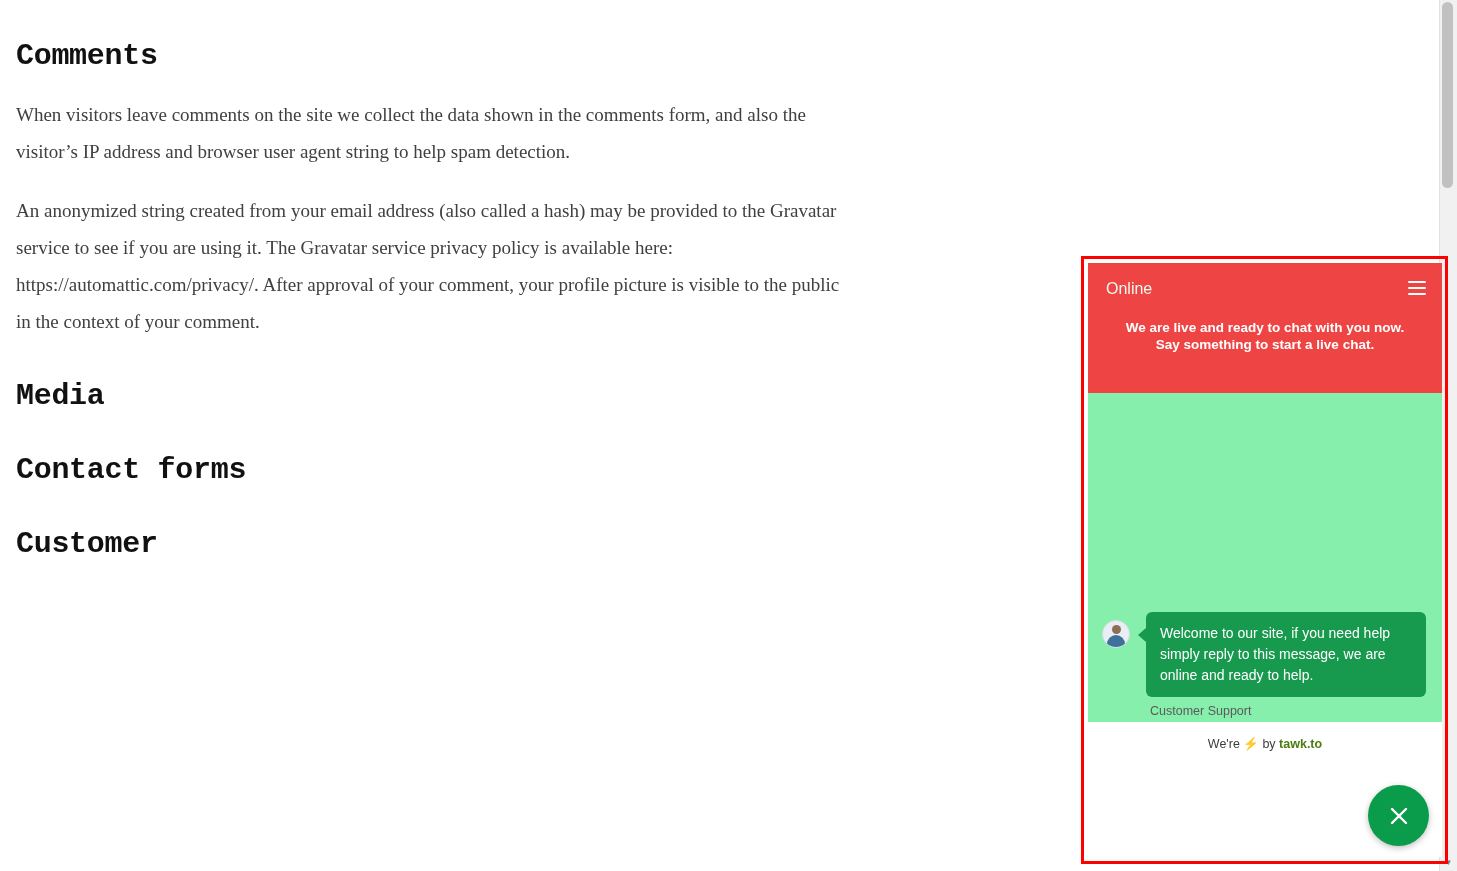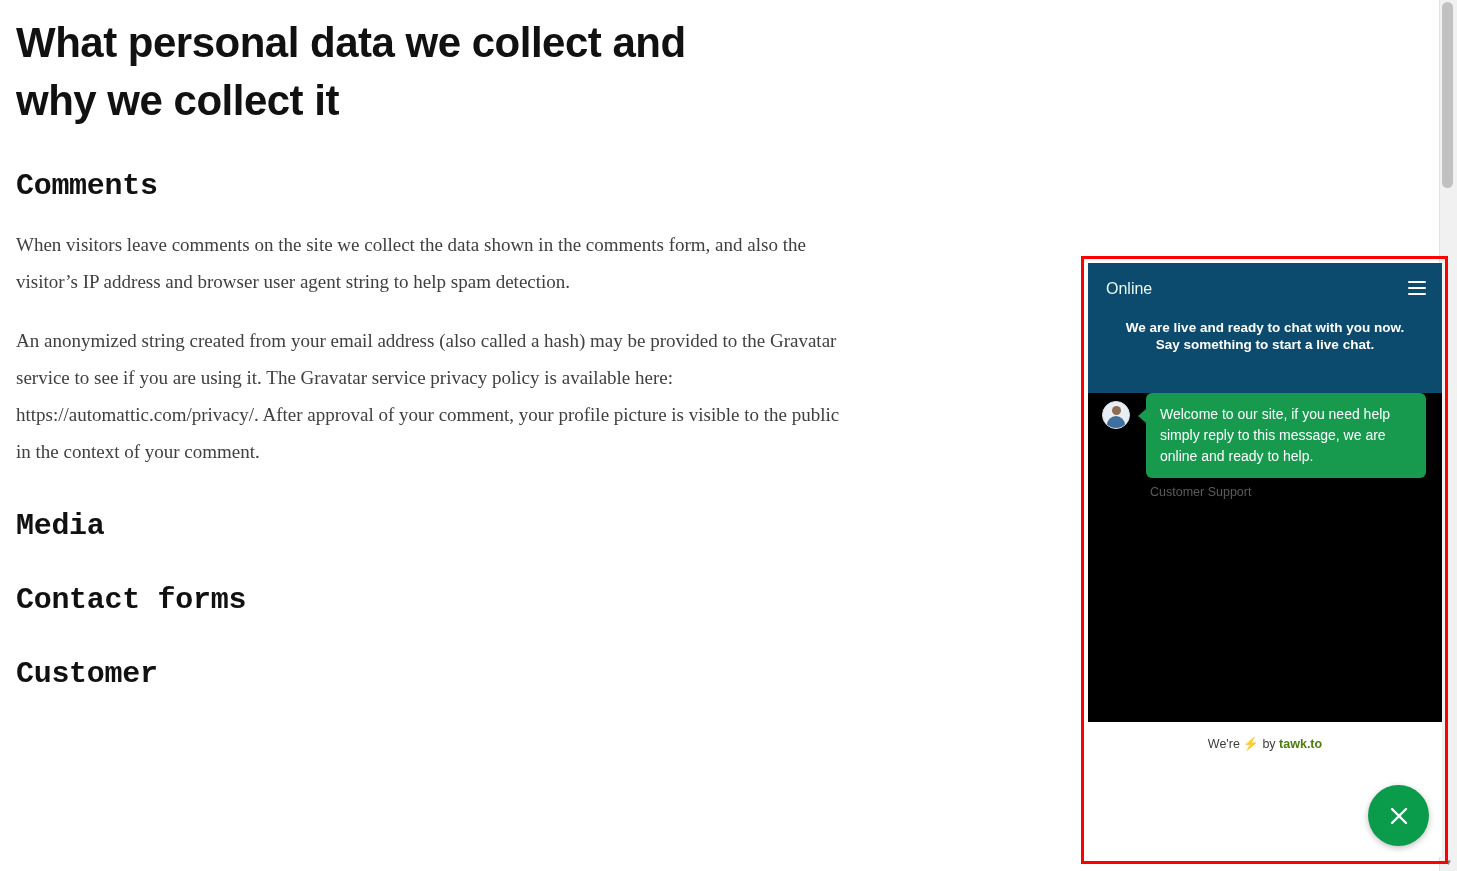--- a/index.html
+++ b/index.html
@@ -112,21 +112,21 @@
     background: #ffffff;
     box-sizing: border-box;
     z-index: 20;
     display: flex;
     flex-direction: column;
     font-family: "Liberation Sans", sans-serif;
     overflow: hidden;
   }
 
   .chat-header {
-    background: #0c4a6e;
+    background: #ef4444;
     color: #ffffff;
     padding: 16px 18px 22px 18px;
     position: relative;
     flex: 0 0 auto;
     height: 130px;
     box-sizing: border-box;
   }
   .chat-status {
     font-size: 16px;
     line-height: 20px;
@@ -152,26 +152,26 @@
     font-size: 13.5px;
     line-height: 17px;
     text-align: center;
     color: #ffffff;
     padding: 0 14px;
     font-weight: bold;
   }
 
   .chat-body {
     flex: 1 1 auto;
-    background: #000000;
+    background: #86efac;
     position: relative;
     padding: 0 14px;
     display: flex;
     flex-direction: column;
-    justify-content: flex-start;
+    justify-content: flex-end;
     overflow: hidden;
   }
 
   .message-row {
     display: flex;
     align-items: flex-start;
     margin-bottom: 2px;
   }
   .avatar {
     width: 26px;
@@ -288,21 +288,20 @@
     cursor: pointer;
     box-shadow: 0 2px 6px rgba(0,0,0,0.25);
   }
   .close-fab svg { display: block; }
 </style>
 </head>
 <body>
 
 <div class="page">
 
-  <h1 class="doc-title">What personal data we collect and why we collect it</h1>
 
   <h2 class="section">Comments</h2>
   <p class="body-text">When visitors leave comments on the site we collect the data shown in the comments form, and also the visitor’s IP address and browser user agent string to help spam detection.</p>
   <p class="body-text">An anonymized string created from your email address (also called a hash) may be provided to the Gravatar service to see if you are using it. The Gravatar service privacy policy is available here: https://automattic.com/privacy/. After approval of your comment, your profile picture is visible to the public in the context of your comment.</p>
 
   <h2 class="section">Media</h2>
 
   <h2 class="section">Contact forms</h2>
 
   <h2 class="section">Customer</h2>

